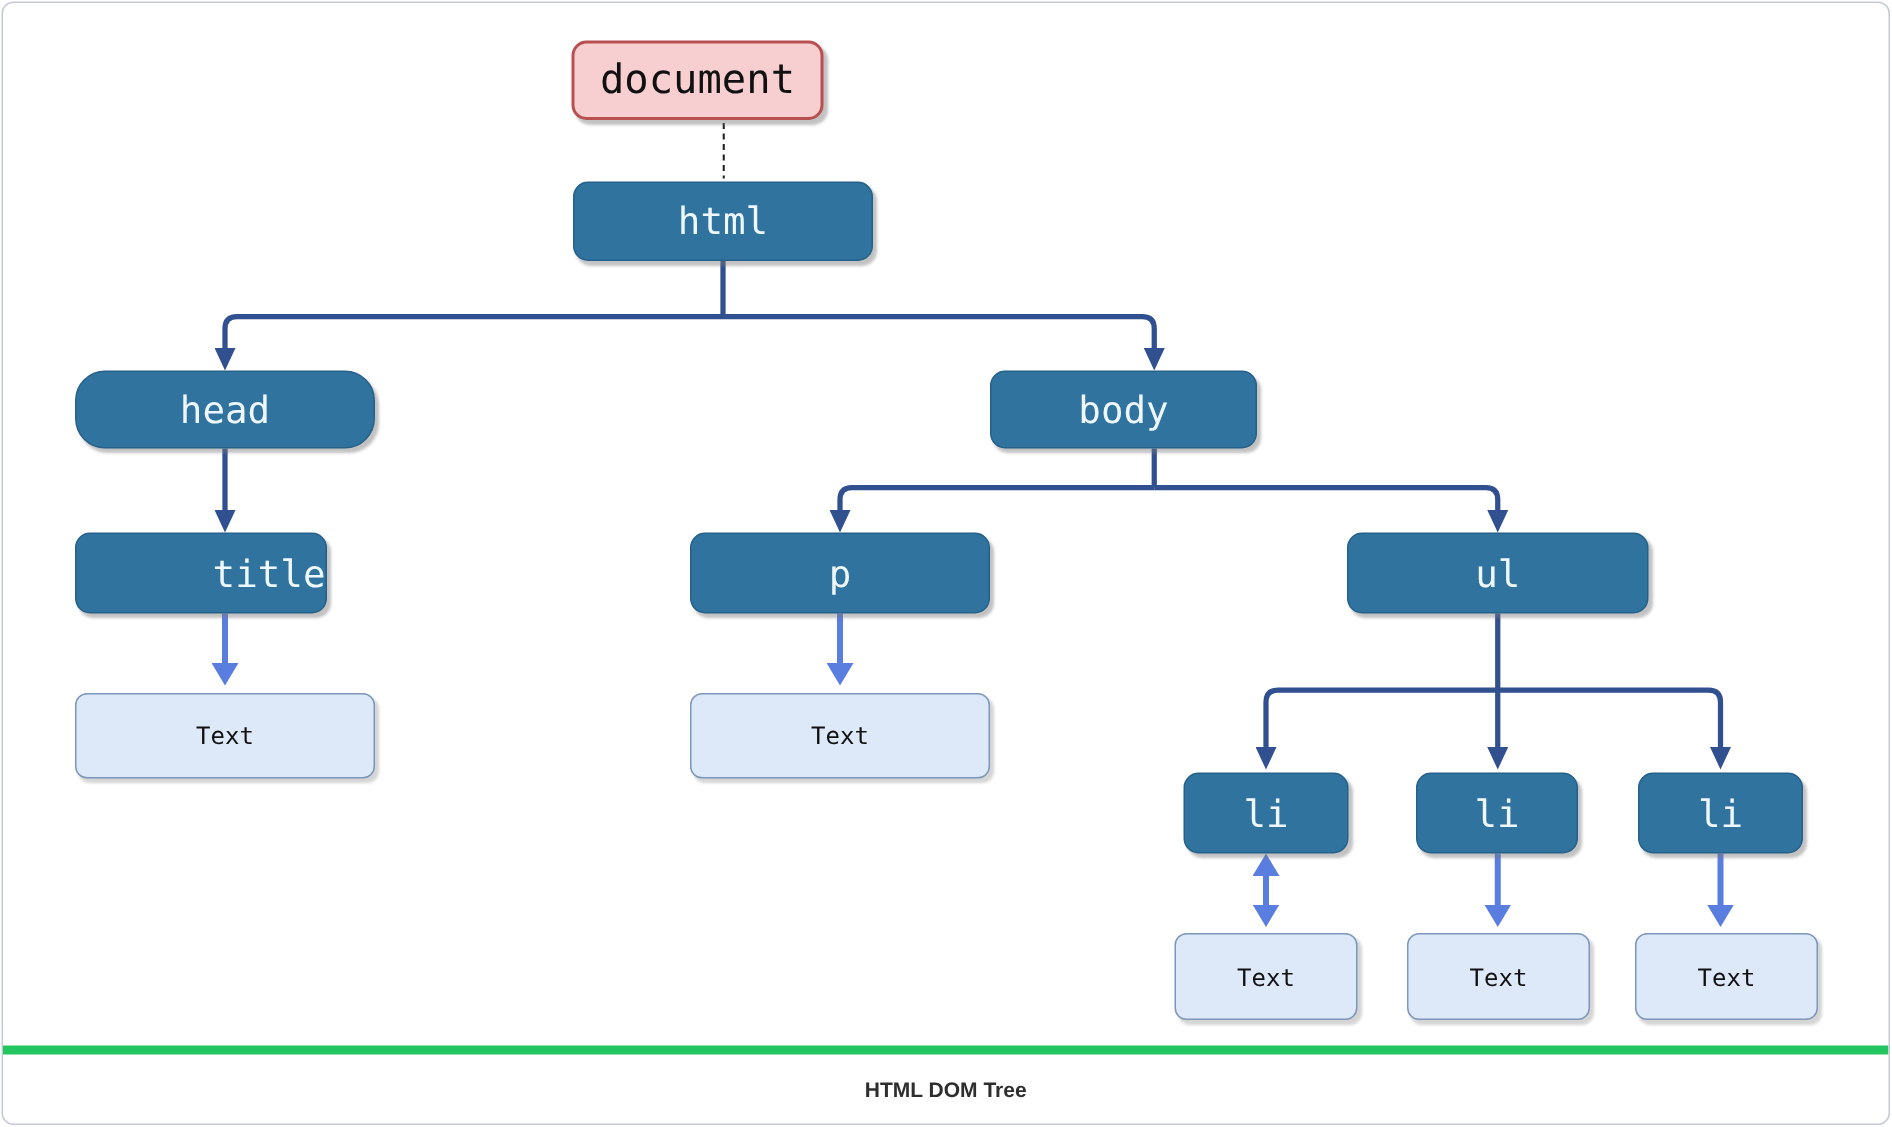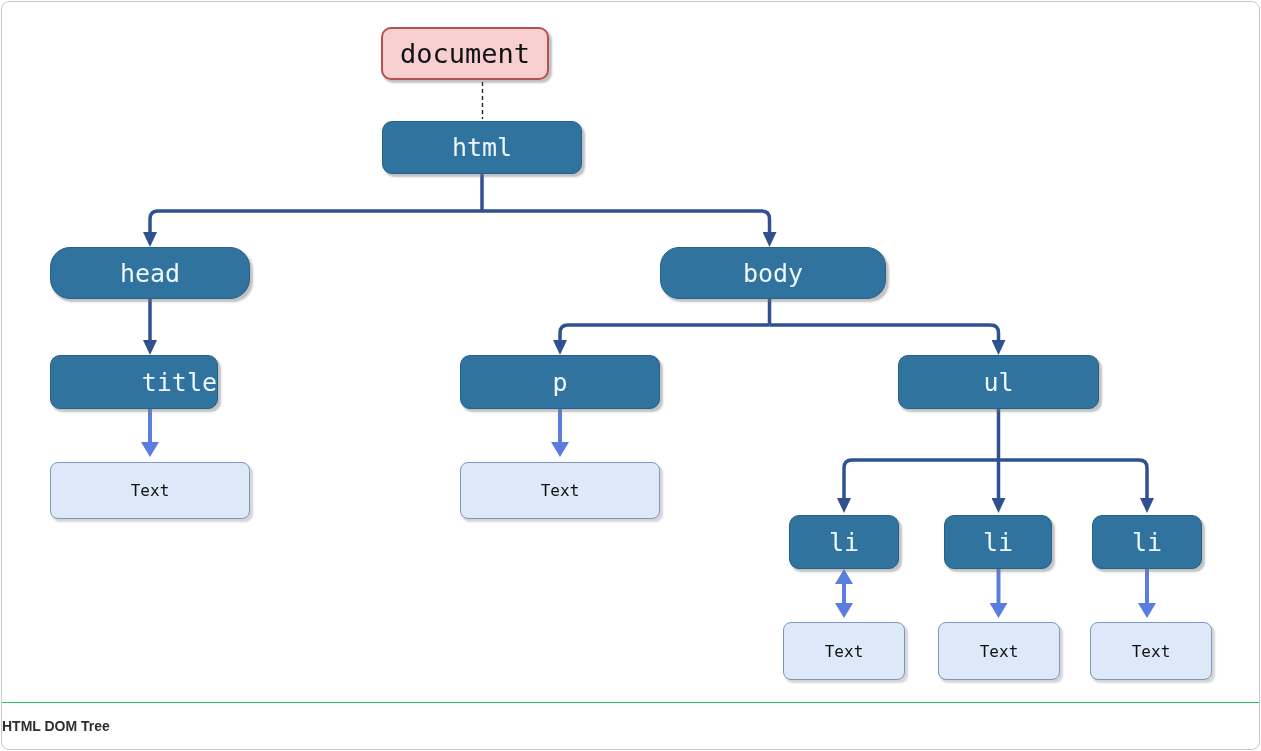--- a/index.html
+++ b/index.html
@@ -70,41 +70,41 @@
     border-radius: 8px;
     color: #111111;
     font-size: 16px;
     box-shadow: 2.5px 3px 2px rgba(150,150,150,0.4);
   }
 
   
   .pos-document { left: 379px; top: 25px;  width: 168px; height: 53px; }
   .pos-html     { left: 380px; top: 119px; width: 200px; height: 53px; }
   .pos-head     { left: 48px;  top: 245px; width: 200px; height: 52px; border-radius: 20px; }
-  .pos-body     { left: 658px; top: 245px; width: 226px; height: 52px; border-radius: 19px; }
+  .pos-body     { left: 658px; top: 245px; width: 178px; height: 52px; }
   .pos-title    { left: 48px;  top: 353px; width: 168px; height: 54px; justify-content: flex-end; }
   .pos-p        { left: 458px; top: 353px; width: 200px; height: 54px; }
   .pos-ul       { left: 896px; top: 353px; width: 201px; height: 54px; }
   .pos-li1      { left: 787px; top: 513px; width: 110px; height: 54px; }
   .pos-li2      { left: 942px; top: 513px; width: 108px; height: 54px; }
   .pos-li3      { left: 1090px; top: 513px; width: 110px; height: 54px; }
   .pos-text-title { left: 48px;  top: 460px; width: 200px; height: 57px; }
   .pos-text-p     { left: 458px; top: 460px; width: 200px; height: 57px; }
   .pos-text-li1   { left: 781px; top: 620px; width: 122px; height: 58px; }
   .pos-text-li2   { left: 936px; top: 620px; width: 122px; height: 58px; }
   .pos-text-li3   { left: 1088px; top: 620px; width: 122px; height: 58px; }
 
   .footer {
     position: absolute;
     left: 0; right: 0; bottom: 0;
     height: 46px;
-    border-top: 1px solid #22c55e;
+    border-top: 6px solid #22c55e;
     display: flex;
     align-items: center;
-    justify-content: flex-start;
+    justify-content: center;
   }
   .caption {
     font-family: "Liberation Sans", sans-serif;
     font-size: 14px;
     font-weight: 600;
     color: #2e2e2e;
   }
 </style>
 </head>
 <body>

